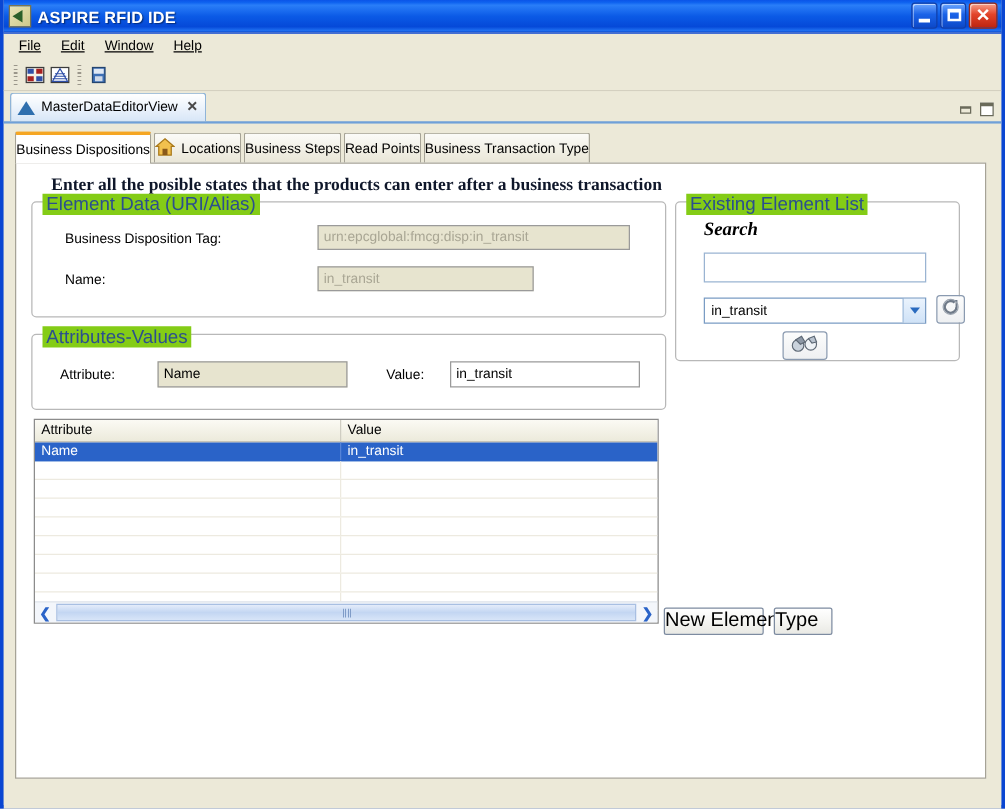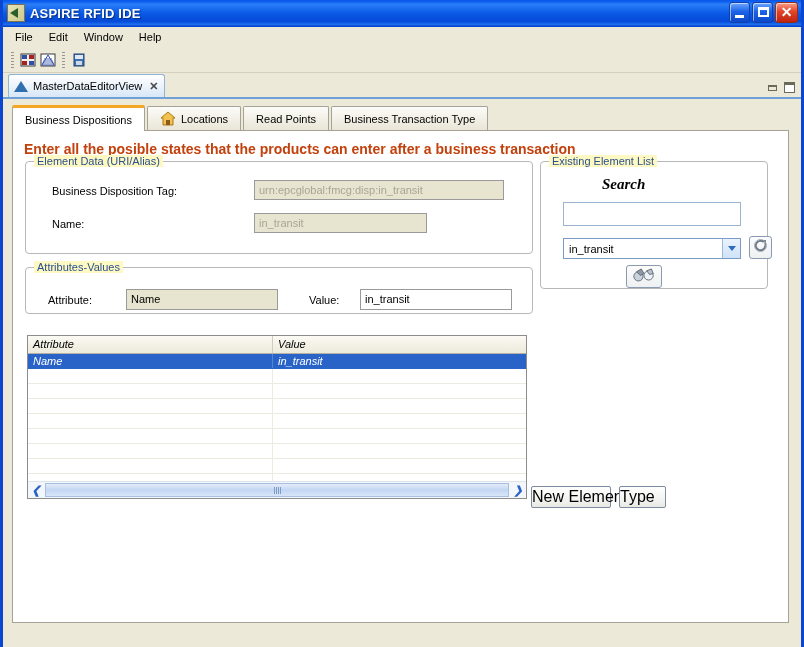--- a/index.html
+++ b/index.html
@@ -111,20 +111,21 @@
     display: flex;
     align-items: center;
     padding-left: 6px;
     font-size: 11px;
     color: #000;
   }
   .menu-item {
     padding: 2px 8px 3px 6px;
     margin-right: 2px;
     white-space: nowrap;
+    text-decoration: underline;
   }
 
   
   .toolbar {
     height: 25px;
     background: #ece9d8;
     display: flex;
     align-items: center;
     padding-left: 4px;
     border-bottom: 1px solid #d4d0c0;
@@ -213,21 +214,21 @@
     position: absolute;
     left: 9px; top: 6px;
     right: 6px;
     height: 26px;
     display: flex;
     align-items: flex-end;
   }
   .ctab {
     height: 25px;
     box-sizing: border-box;
-    padding: 0 12px;
+    padding: 0 0;
     display: flex;
     align-items: center;
     gap: 5px;
     font-size: 11px;
     color: #000;
     background: linear-gradient(180deg,#fbfbf8 0%,#f2f0e6 50%,#e8e5d6 100%);
     border: 1px solid #a6a396;
     border-bottom: none;
     border-radius: 2px 2px 0 0;
     margin-right: 2px;
@@ -247,41 +248,41 @@
     width: 777px;
     height: 493px;
     background: #ffffff;
     border: 1px solid #a6a396;
     box-sizing: border-box;
     z-index: 2;
   }
 
   .heading {
     position: absolute;
-    left: 11px; top: 10px;
-    font-family: Liberation Sans, sans-serif;
+    left: 28px; top: 10px;
+    font-family: Liberation Serif, serif;
     font-size: 14px;
     font-weight: bold;
-    color: #c2410c;
+    color: #0f172a;
     white-space: nowrap;
   }
 
   
   .group {
     position: absolute;
     border: 1px solid #b8b8b8;
     border-radius: 4px;
     box-sizing: border-box;
   }
   .group > .legend {
     position: absolute;
     top: -7px; left: 8px;
-    background: #fef9c3;
+    background: #84cc16;
     padding: 0 3px;
-    font-size: 11px;
+    font-size: 15px;
     color: #2b4f8e;
     white-space: nowrap;
   }
   .fieldlabel {
     position: absolute;
     font-size: 11px;
     color: #000;
     white-space: nowrap;
   }
   .textbox {
@@ -528,20 +529,23 @@
         <div class="ctab">
           <span>
             <svg width="16" height="15" viewBox="0 0 16 15">
               <path d="M8 1 L15 7 L13 7 L13 14 L3 14 L3 7 L1 7 Z" fill="#f2c14e" stroke="#a9791a"></path>
               <rect x="6" y="9" width="4" height="5" fill="#8a5a1a"></rect>
             </svg>
           </span>
           <span>Locations</span>
         </div>
         <div class="ctab">
+          <span>Business Steps</span>
+        </div>
+        <div class="ctab">
           <span>Read Points</span>
         </div>
         <div class="ctab">
           <span>Business Transaction Type</span>
         </div>
       </div>
 
       <div class="tabpanel">
 
         <div class="heading">Enter all the posible states that the products can enter after a business transaction</div>
@@ -549,34 +553,34 @@
         <div class="group" style="left:12px; top:30px; width:508px; height:93px;">
           <div class="legend">Element Data (URI/Alias)</div>
 
           <div class="fieldlabel" style="left:26px; top:23px;">Business Disposition Tag:</div>
           <div class="textbox disabled" style="left:228px; top:18px; width:250px; height:20px;">urn:epcglobal:fmcg:disp:in_transit</div>
 
           <div class="fieldlabel" style="left:26px; top:56px;">Name:</div>
           <div class="textbox disabled" style="left:228px; top:51px; width:173px; height:20px;">in_transit</div>
         </div>
 
-        <div class="group" style="left:12px; top:136px; width:508px; height:47px;">
+        <div class="group" style="left:12px; top:136px; width:508px; height:61px;">
           <div class="legend">Attributes-Values</div>
 
           <div class="fieldlabel" style="left:22px; top:26px;">Attribute:</div>
           <div class="textbox filled-disabled" style="left:100px; top:21px; width:152px; height:21px;">Name</div>
 
           <div class="fieldlabel" style="left:283px; top:26px;">Value:</div>
           <div class="textbox" style="left:334px; top:21px; width:152px; height:21px;">in_transit</div>
         </div>
 
         <div class="group" style="left:527px; top:30px; width:228px; height:128px;">
           <div class="legend">Existing Element List</div>
 
-          <div class="search-title" style="left:22px; top:14px;margin-left:39px;">Search</div>
+          <div class="search-title" style="left:22px; top:14px;">Search</div>
 
           <input class="textbox" type="text" style="left: 22px; top: 40px; width: 178px; height: 24px; border-color: rgb(154, 180, 210);" placeholder="">
 
           <div class="combo" style="left:22px; top:76px; width:178px; height:21px;">
             <span class="combo-val">in_transit</span>
             <span class="combo-btn">
                 <i class="chev"></i>
               </span>
           </div>
 
@@ -595,21 +599,21 @@
               <svg width="24" height="15" viewBox="0 0 26 16">
                 <ellipse cx="7" cy="10" rx="5" ry="5" fill="#c9d2dc" stroke="#5d6875"></ellipse>
                 <ellipse cx="18" cy="9" rx="5" ry="5" fill="#eef2f6" stroke="#5d6875"></ellipse>
                 <path d="M5 5 L10 2 L13 7 L9 9 Z" fill="#8d98a6" stroke="#5d6875"></path>
                 <path d="M16 4 L21 2 L23 7 L19 8 Z" fill="#b9c3cf" stroke="#5d6875"></path>
               </svg>
             </span>
           </div>
         </div>
 
-        <div class="table-wrap" style="left:14px; top:204px; width:500px; height:164px;font-style:italic;">
+        <div class="table-wrap" style="left:14px; top:204px; width:500px; height:164px;">
           <div class="thead">
             <div class="th c1">Attribute</div>
             <div class="th c2">Value</div>
           </div>
 
           <div class="trow sel">
             <div class="td c1">Name</div>
             <div class="td c2">in_transit</div>
           </div>
           <div class="trow">

